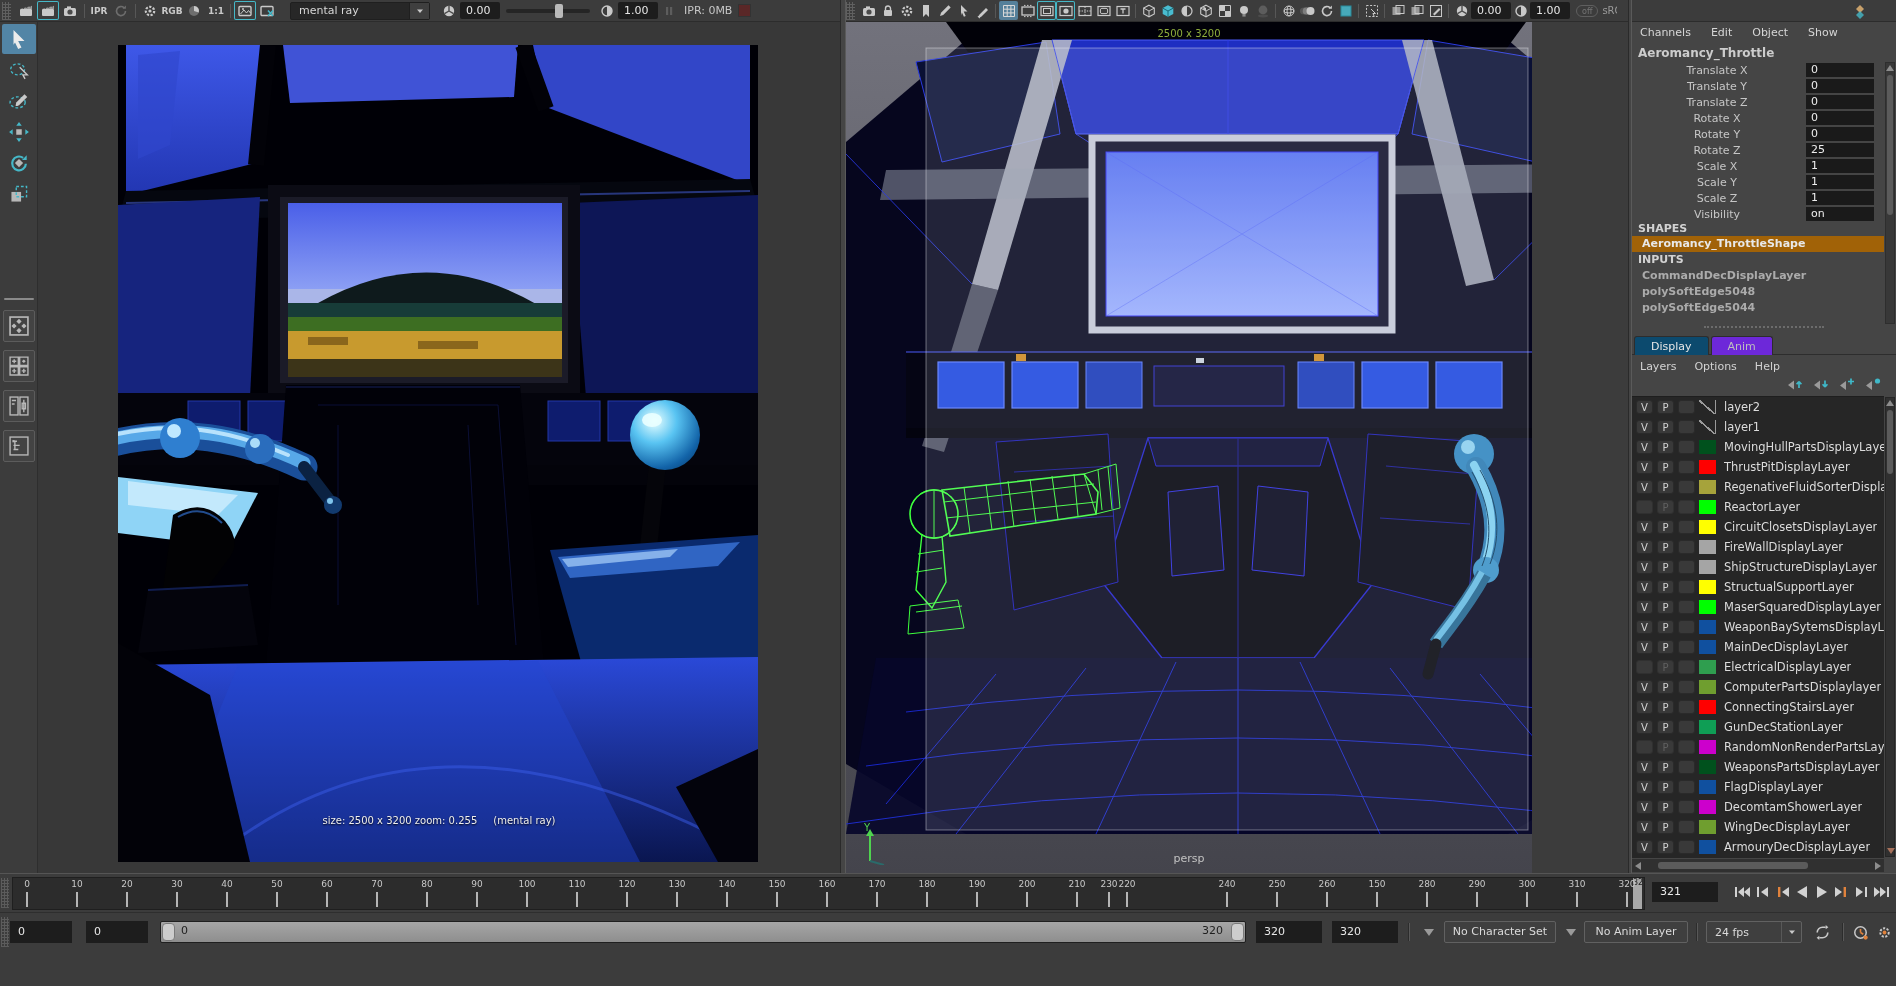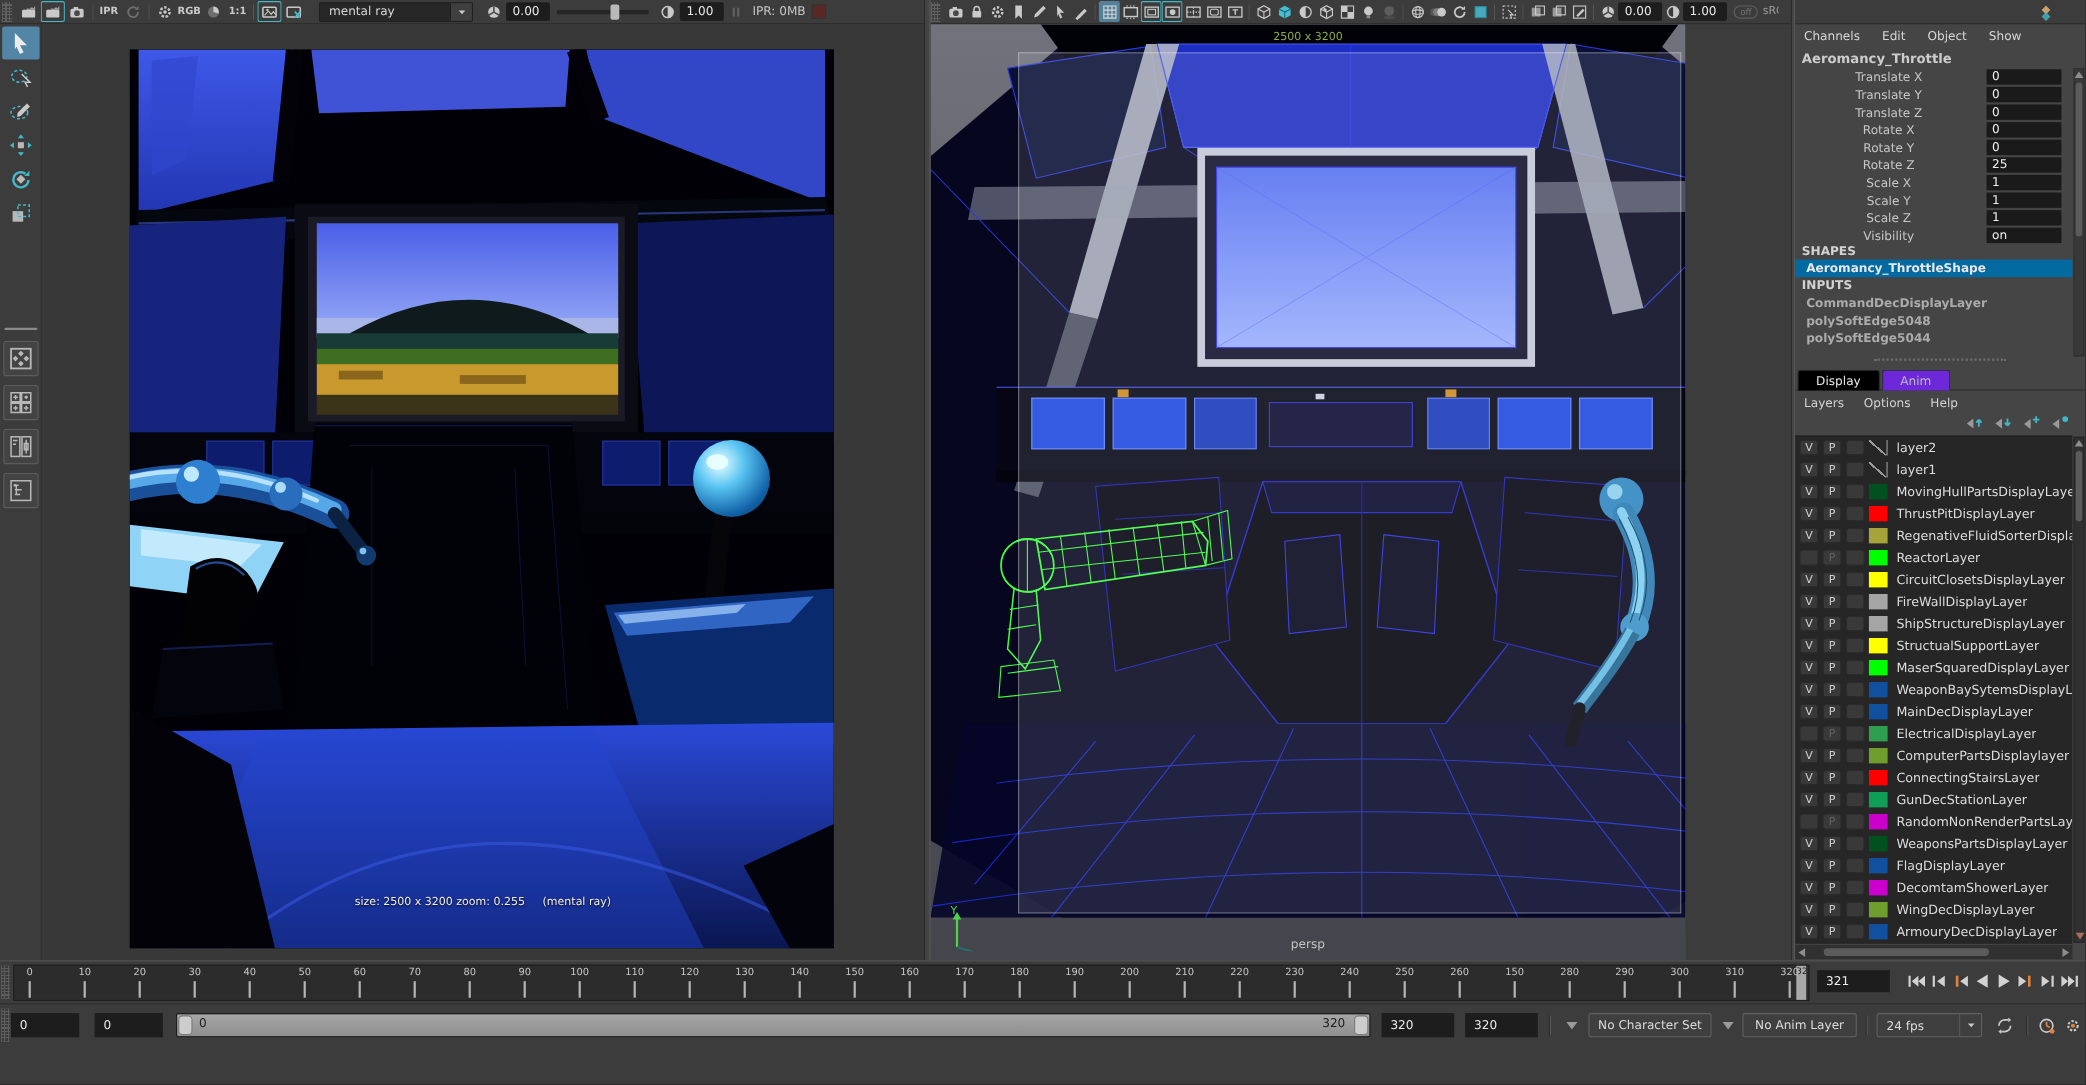--- a/index.html
+++ b/index.html
@@ -73,29 +73,29 @@
   .cb-row{display:flex;align-items:center;height:16px;}
   .cb-label{width:174px;text-align:center;color:#c6c6c6;font-size:11px;padding-right:4px;white-space:nowrap;}
   .cb-value{width:68px;height:14px;line-height:14px;background:#1a1a1a;color:#eeeeee;padding-left:5px;font-size:11px;}
   .cbscroll{position:absolute;right:1px;top:62px;width:10px;height:262px;background:#383838;border:1px solid #2e2e2e;}
   .cbscroll .thumb{position:absolute;left:1px;top:12px;width:6px;height:140px;background:#5b5b5b;border-radius:3px;}
   .arr{width:0;height:0;border-left:4px solid transparent;border-right:4px solid transparent;}
   .arr.up{border-bottom:6px solid #8d8d8d;margin:2px auto 0;}
   .arr.dn{border-top:6px solid #8d8d8d;margin:2px auto 0;}
   .arr.dn.warm{border-top-color:#a5705a;}
   .secheader{position:absolute;left:6px;font-weight:bold;font-size:11px;color:#d2d2d2;}
-  .shaperow{position:absolute;left:0;top:236px;width:252px;height:16px;background:#0369a1;
+  .shaperow{position:absolute;left:0;top:236px;width:252px;height:16px;background:#a16207;
             font-weight:bold;color:#e8e8e8;padding-left:10px;line-height:16px;font-size:11px;}
   .cb-inputs{position:absolute;left:0;top:268px;width:252px;}
   .cb-input{height:16px;line-height:16px;padding-left:10px;font-weight:bold;color:#ababab;font-size:11px;}
   .dotsplit{position:absolute;left:72px;top:326px;width:120px;border-top:2px dotted #7d7d7d;opacity:.7;}
   .ltabs{position:absolute;left:0;top:336px;width:100%;height:19px;border-bottom:1px solid #2d2d2d;display:flex;padding-left:2px;}
   .ltab{padding:0 16px;height:19px;line-height:19px;font-size:11px;color:#bdbdbd;background:#6d28d9;
         border:1px solid #2d2d2d;border-bottom:none;border-radius:3px 3px 0 0;margin-right:2px;}
-  .ltab.active{background:#000000;color:#e6e6e6;}
+  .ltab.active{background:#0c4a6e;color:#e6e6e6;}
   .lmenus{position:absolute;left:8px;top:360px;display:flex;gap:18px;font-size:11px;color:#d2d2d2;}
   .licons{position:absolute;right:14px;top:376px;display:flex;gap:8px;}
   .licons svg{width:18px;height:16px;}
   .layerlist{position:absolute;left:0;top:396px;width:252px;height:462px;background:#262626;overflow:hidden;
              border-top:1px solid #1e1e1e;}
   .lrow{display:flex;align-items:center;height:20px;padding-left:4px;}
   .tgl{width:17px;height:14px;background:#393939;border:1px solid #2a2a2a;border-radius:3px;margin-right:4px;
        font-size:10px;color:#d2d2d2;text-align:center;line-height:13px;flex:none;}
   .lrow.dim .tgl{color:#616161;border-color:#303030;}
   .swatch{width:17px;height:14px;margin-right:8px;flex:none;}
@@ -1284,21 +1284,21 @@
           <div class="tickline"></div>
         </div>
         <div class="tick" style="left: 1050px;">
           <div class="ticklab">210</div>
           <div class="tickline"></div>
         </div>
         <div class="tick" style="left: 1100px;">
           <div class="ticklab">220</div>
           <div class="tickline"></div>
         </div>
-        <div class="tick" style="left: 1150px;">
+        <div class="tick" style="left: 1082px;">
           <div class="ticklab">230</div>
           <div class="tickline"></div>
         </div>
         <div class="tick" style="left: 1200px;">
           <div class="ticklab">240</div>
           <div class="tickline"></div>
         </div>
         <div class="tick" style="left: 1250px;">
           <div class="ticklab">250</div>
           <div class="tickline"></div>

